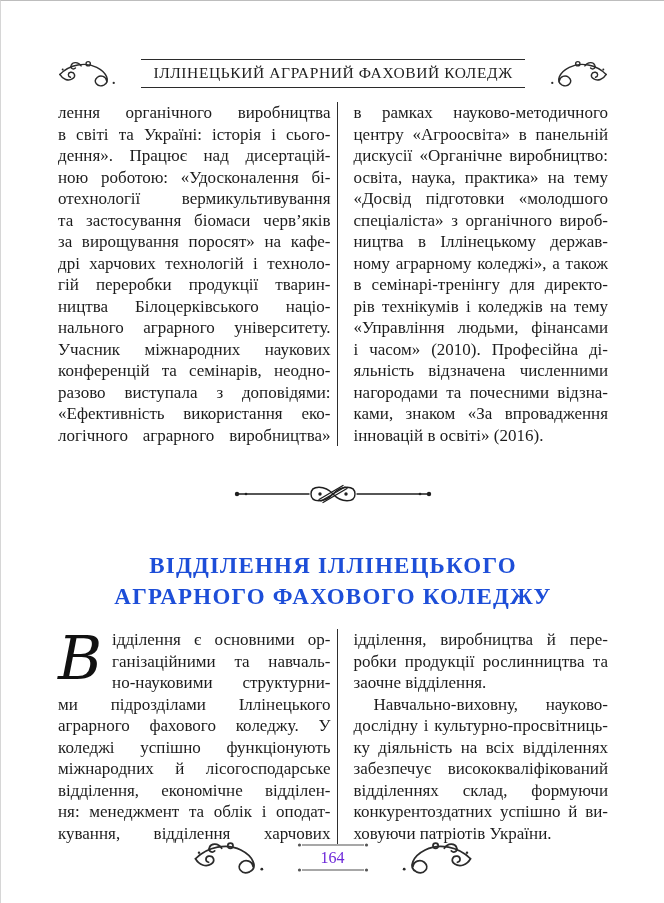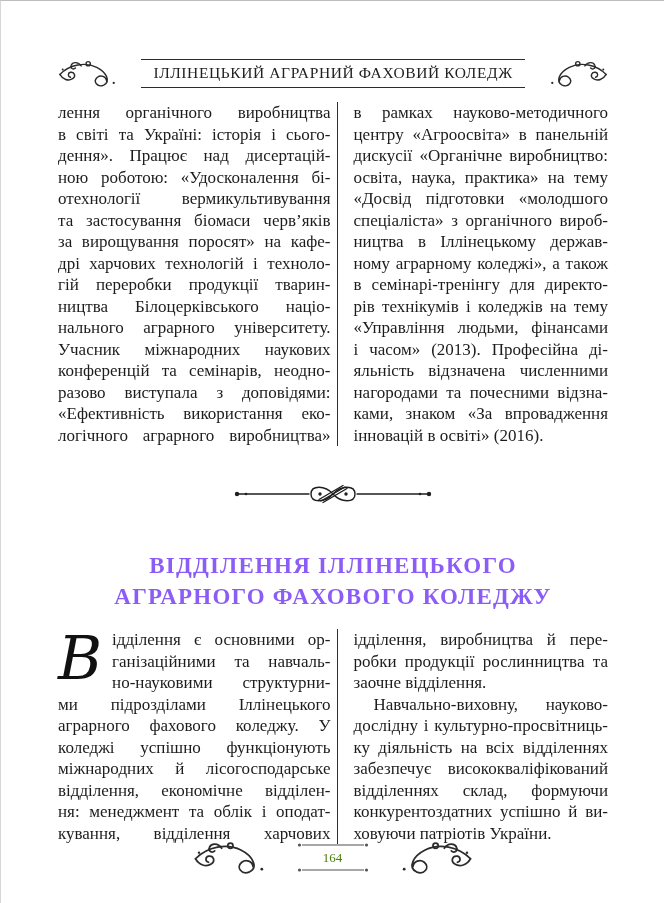--- a/index.html
+++ b/index.html
@@ -45,21 +45,21 @@
   
   .divider-wrap { margin-top: 30px; display: flex; justify-content: center; }
   
   .section-heading {
     margin-top: 38px;
     text-align: center;
     font-weight: bold;
     font-size: 23px;
     line-height: 31px;
     letter-spacing: 1.2px;
-    color: #8b5cf6;
+    color: #1d4ed8;
   }
   
   .columns.bottom { margin-top: 17px; }
   .drop-cap {
     float: left;
     font-family: "DejaVu Serif", serif;
     font-style: italic;
     font-size: 60px;
     line-height: 54px;
     height: 62px;
@@ -67,21 +67,21 @@
     color: #111;
   }
   
   .footer {
     position: absolute;
     left: 0; right: 0; bottom: 26px;
     display: flex; align-items: center; justify-content: center;
     gap: 9px;
   }
   .page-number-block { display: flex; flex-direction: column; align-items: center; gap: 1px; }
-  .page-number { font-size: 13px; line-height: 17px; color: #4d7c0f; }
+  .page-number { font-size: 16px; line-height: 17px; color: #6d28d9; }
 </style>
 </head>
 <body>
 
 <div class="page">
 
   <div class="header">
     <svg class="flourish" width="78" height="36" viewBox="0 0 110 44" fill="none" stroke="#2b2b2b" stroke-width="2" stroke-linecap="round">
       <path d="M4,24 C18,10 40,6 56,14 C70,21 76,34 66,39 C57,43 50,34 57,28 C62,24 69,27 70,33"></path>
       <path d="M4,24 C8,31 16,34 22,30 C27,27 25,20 19,21 C15,22 15,27 19,28"></path>
@@ -125,21 +125,21 @@
         <div class="line">центру «Агроосвіта» в панельній</div>
         <div class="line">дискусії «Органічне виробництво:</div>
         <div class="line">освіта, наука, практика» на тему</div>
         <div class="line">«Досвід підготовки «молодшого</div>
         <div class="line">спеціаліста» з органічного вироб-</div>
         <div class="line">ництва в Іллінецькому держав-</div>
         <div class="line">ному аграрному коледжі», а також</div>
         <div class="line">в семінарі-тренінгу для директо-</div>
         <div class="line">рів технікумів і коледжів  на тему</div>
         <div class="line">«Управління людьми, фінансами</div>
-        <div class="line">і часом»  (2013). Професійна ді-</div>
+        <div class="line">і часом»  (2010). Професійна ді-</div>
         <div class="line">яльність відзначена численними</div>
         <div class="line">нагородами та почесними відзна-</div>
         <div class="line">ками, знаком «За впровадження</div>
         <div class="line nj">інновацій в освіті» (2016).</div>
       </div>
   </div>
 
   <div class="divider-wrap">
     <svg width="200" height="36" viewBox="0 0 200 36" fill="none" stroke="#1f1f1f" stroke-width="1.4" stroke-linecap="round">
       <line x1="4" y1="18" x2="76" y2="18"></line>

